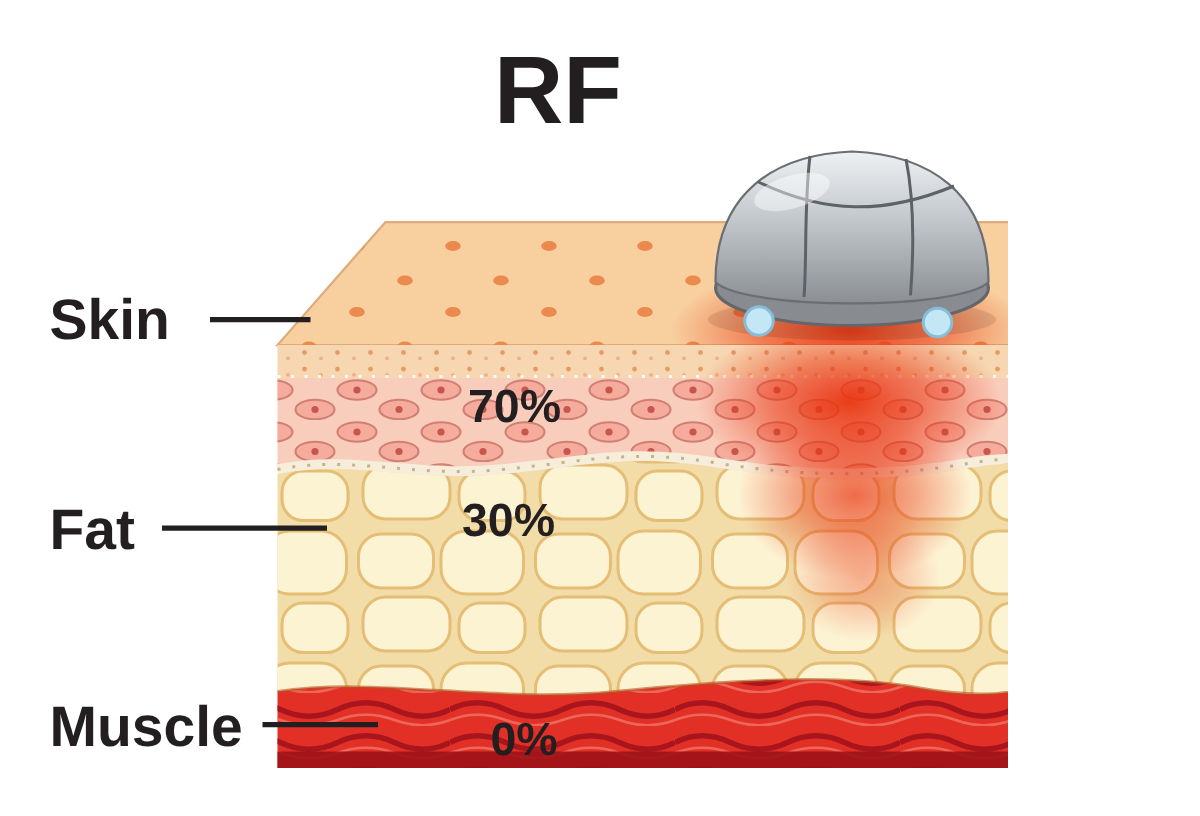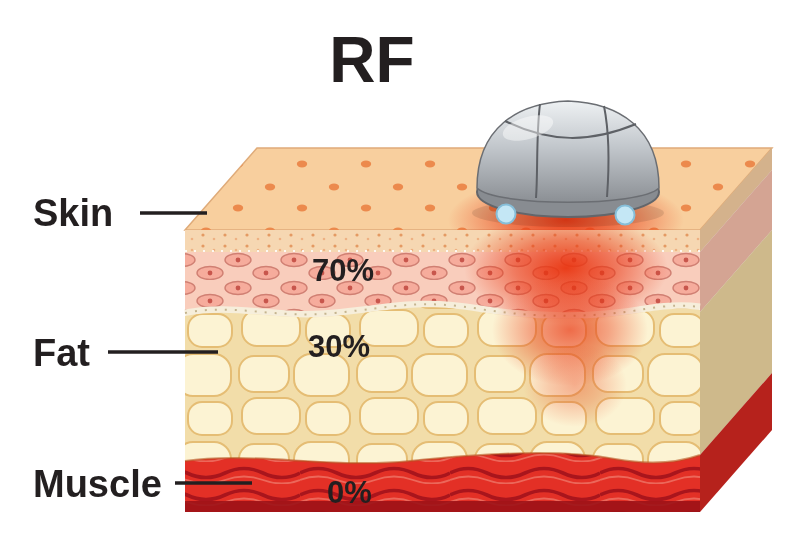--- a/index.html
+++ b/index.html
@@ -1,18 +1,18 @@
 <!DOCTYPE html>
 <html><head>
 <meta charset="utf-8">
 <style>
   html,body{margin:0;padding:0;background:#ffffff;}
   .stage{
     position:relative;
-    width:800px;height:544px;
+    width:672px;height:544px;
     background:#ffffff;
     font-family:"Liberation Sans","DejaVu Sans",sans-serif;
     overflow:hidden;
   }
   svg{display:block;}
   text{font-family:"Liberation Sans","DejaVu Sans",sans-serif;}
   .title-text{font-weight:bold;font-size:64px;}
   .side-label{font-weight:bold;font-size:38px;}
   .pct-label{font-weight:bold;font-size:31px;}
 </style>

